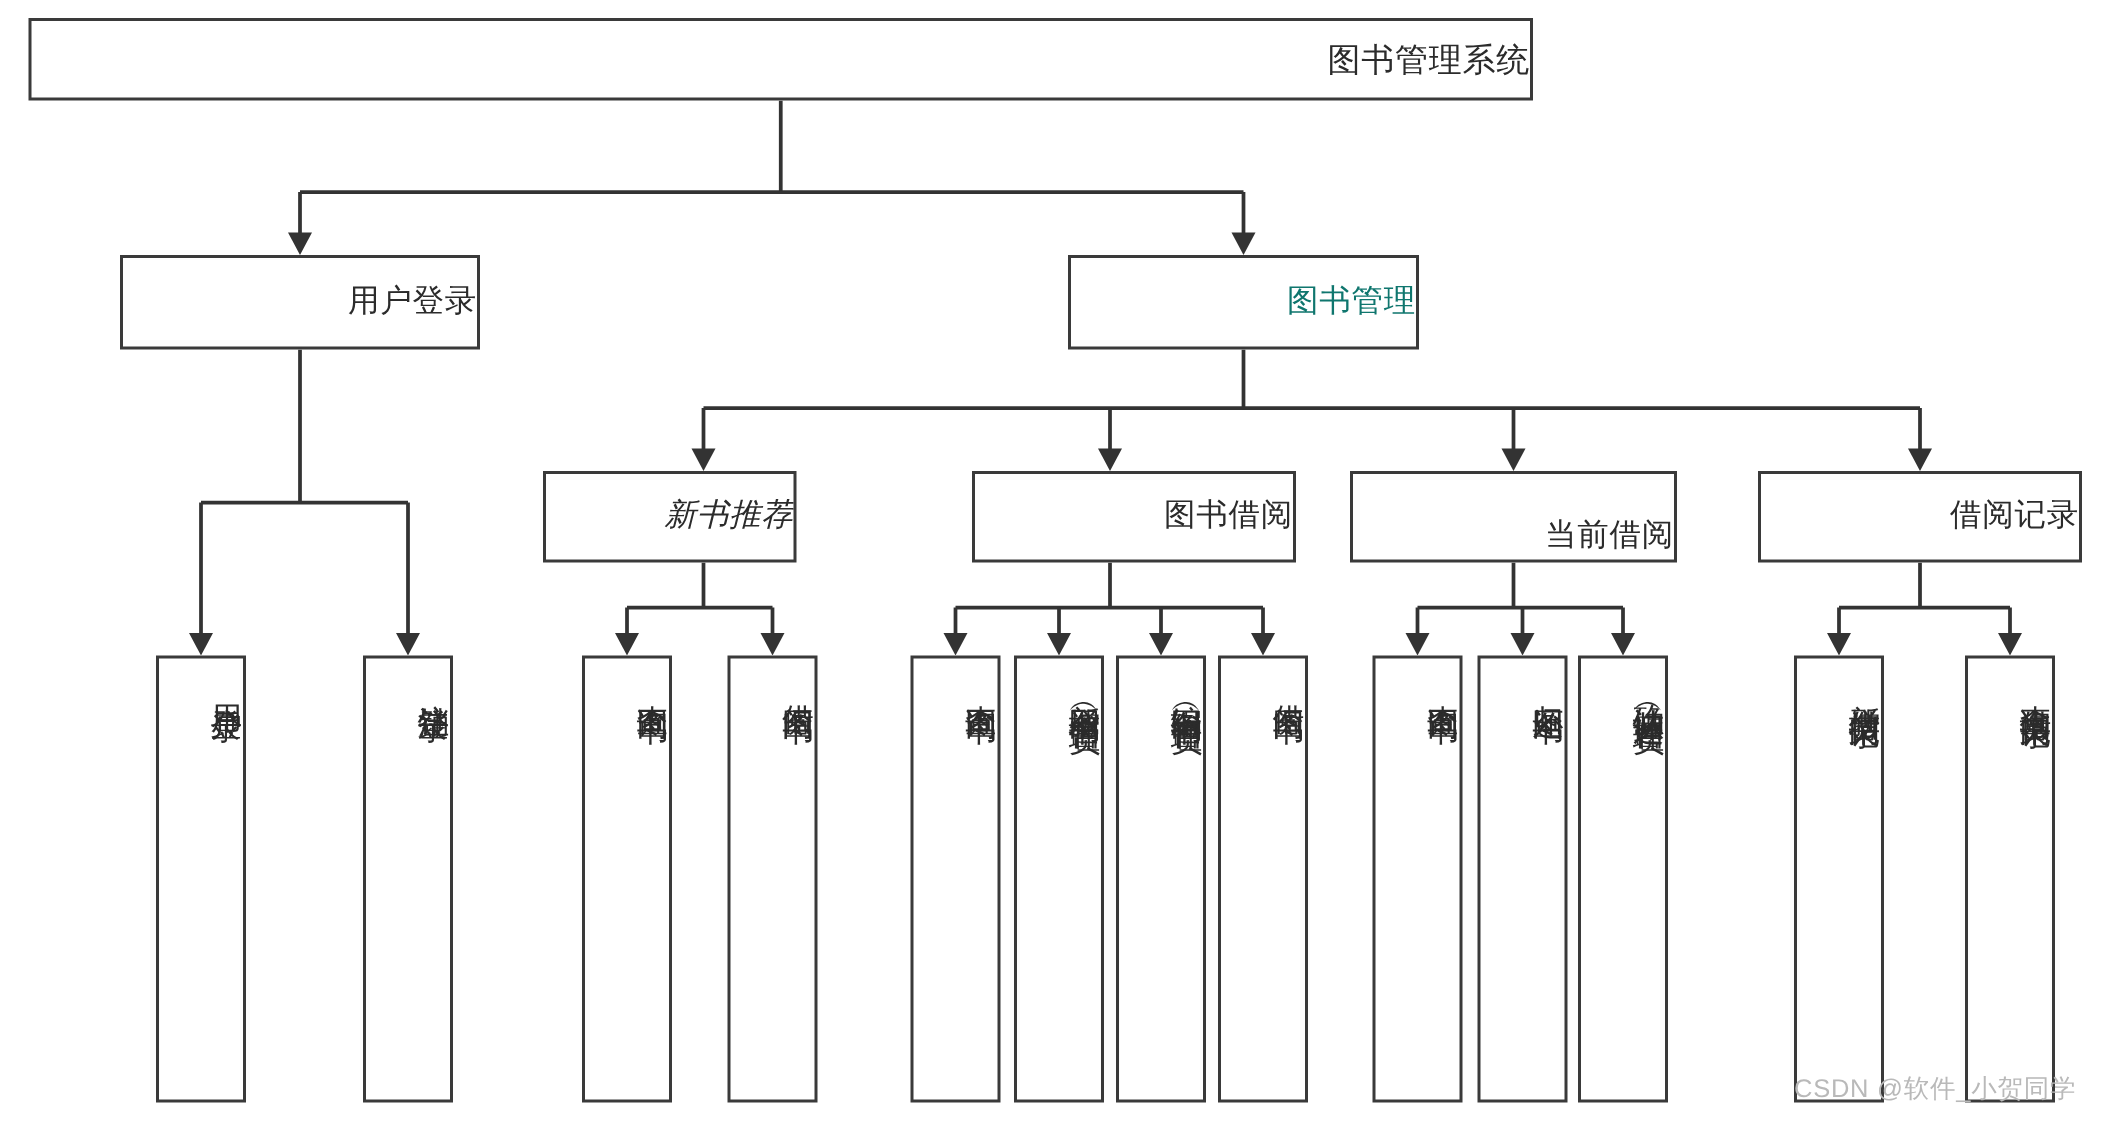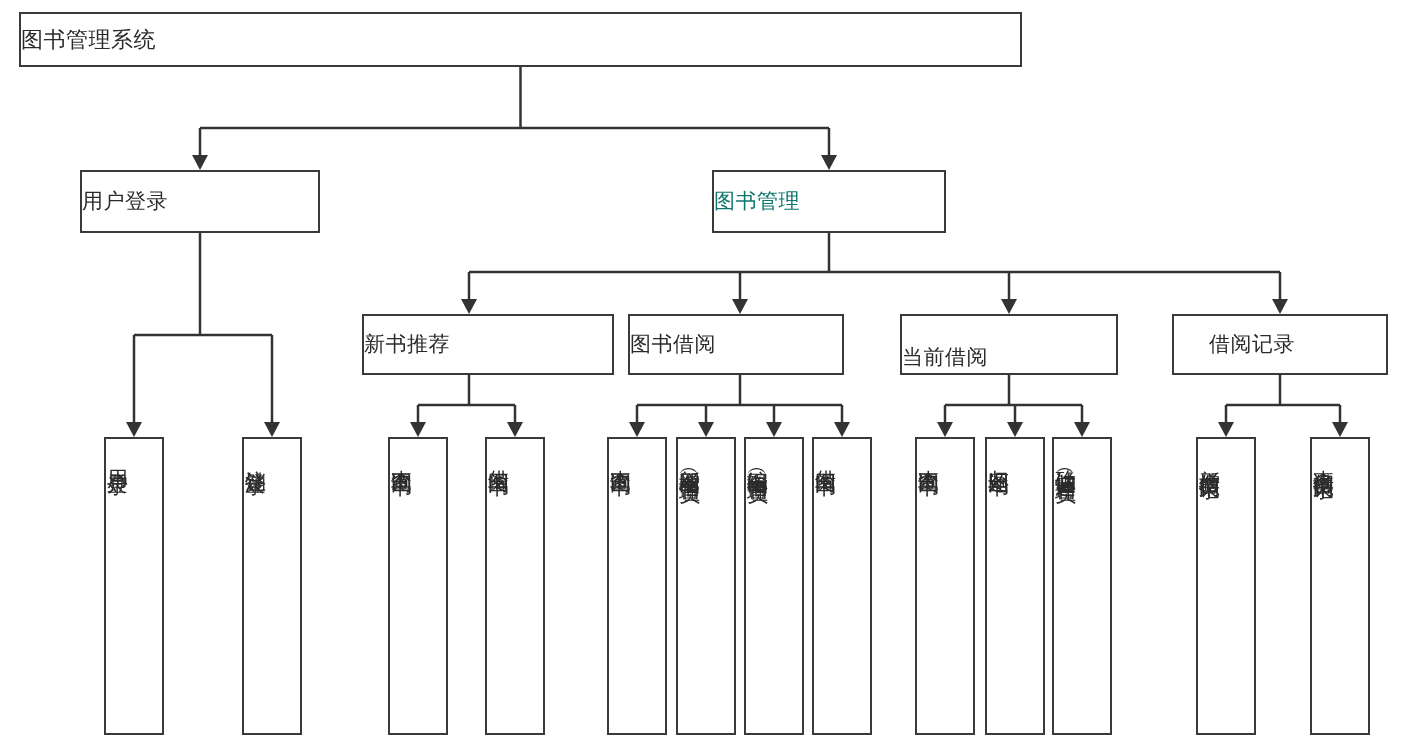--- a/index.html
+++ b/index.html
@@ -25,21 +25,21 @@
     height: 747px;
     pointer-events: none;
   }
   .node {
     position: absolute;
     box-sizing: border-box;
     background: #ffffff;
     border: 2px solid #3a3a3a;
     display: flex;
     align-items: center;
-    justify-content: flex-start;
+    justify-content: flex-end;
     overflow: hidden;
   }
   .node .label {
     color: #2b2b2b;
     text-align: center;
     line-height: 1.18;
     white-space: pre-line;
     letter-spacing: 0.5px;
   }
   .node.horiz .label {
@@ -129,24 +129,24 @@
   <div id="nodes">
       <div class="node horiz root" style="left: 19px; top: 12px; width: 1003px; height: 55px; border-color: rgb(58, 58, 58); background: rgb(255, 255, 255);">
         <span class="label" style="color: rgb(43, 43, 43);">图书管理系统</span>
       </div>
       <div class="node horiz" style="left: 80px; top: 170px; width: 240px; height: 63px; border-color: rgb(58, 58, 58); background: rgb(255, 255, 255);">
         <span class="label" style="color: rgb(43, 43, 43);">用户登录</span>
       </div>
       <div class="node horiz" style="left: 712px; top: 170px; width: 234px; height: 63px; border-color: rgb(58, 58, 58); background: rgb(255, 255, 255);">
         <span class="label" style="color: #0f766e;">图书管理</span>
       </div>
-      <div class="node horiz" style="left: 362px; top: 314px; width: 252px; height: 61px; border-color: rgb(58, 58, 58); background: rgb(255, 255, 255);">
+      <div class="node horiz" style="left: 362px; top: 314px; width: 169px; height: 61px; border-color: rgb(58, 58, 58); background: rgb(255, 255, 255); font-style: italic;">
         <span class="label" style="color: rgb(43, 43, 43);">新书推荐</span>
       </div>
-      <div class="node horiz" style="left: 628px; top: 314px; width: 216px; height: 61px; border-color: rgb(58, 58, 58); background: rgb(255, 255, 255);">
+      <div class="node horiz" style="left: 648px; top: 314px; width: 216px; height: 61px; border-color: rgb(58, 58, 58); background: rgb(255, 255, 255);">
         <span class="label" style="color: rgb(43, 43, 43);">图书借阅</span>
       </div>
       <div class="node horiz" style="left: 900px; top: 314px; width: 218px; height: 61px; border-color: rgb(58, 58, 58); background: rgb(255, 255, 255);">
         <span class="label" style="color: rgb(43, 43, 43); margin-top: 26px;">当前借阅</span>
       </div>
       <div class="node horiz" style="left: 1172px; top: 314px; width: 216px; height: 61px; border-color: rgb(58, 58, 58); background: rgb(255, 255, 255); padding-left: 35px;">
         <span class="label" style="color: rgb(43, 43, 43);">借阅记录</span>
       </div>
       <div class="node vert" style="left: 104px; top: 437px; width: 60px; height: 298px; border-color: rgb(58, 58, 58); background: rgb(255, 255, 255);">
         <span class="label" style="color: rgb(43, 43, 43);">用户登录</span>
@@ -181,13 +181,14 @@
       <div class="node vert" style="left: 1052px; top: 437px; width: 60px; height: 298px; border-color: rgb(58, 58, 58); background: rgb(255, 255, 255);">
         <span class="label" style="color: rgb(43, 43, 43);">确认归还（管理员）</span>
       </div>
       <div class="node vert" style="left: 1196px; top: 437px; width: 60px; height: 298px; border-color: rgb(58, 58, 58); background: rgb(255, 255, 255);">
         <span class="label" style="color: rgb(43, 43, 43);">新增借阅记录</span>
       </div>
       <div class="node vert" style="left: 1310px; top: 437px; width: 60px; height: 298px; border-color: rgb(58, 58, 58); background: rgb(255, 255, 255);">
         <span class="label" style="color: rgb(43, 43, 43);">查询借阅记录</span>
       </div>
     </div>
+  <div class="watermark" style="left: 1196px; top: 714px; color: rgb(185, 185, 185);">CSDN @软件_小贺同学</div>
 </div>
 
 </body></html>

